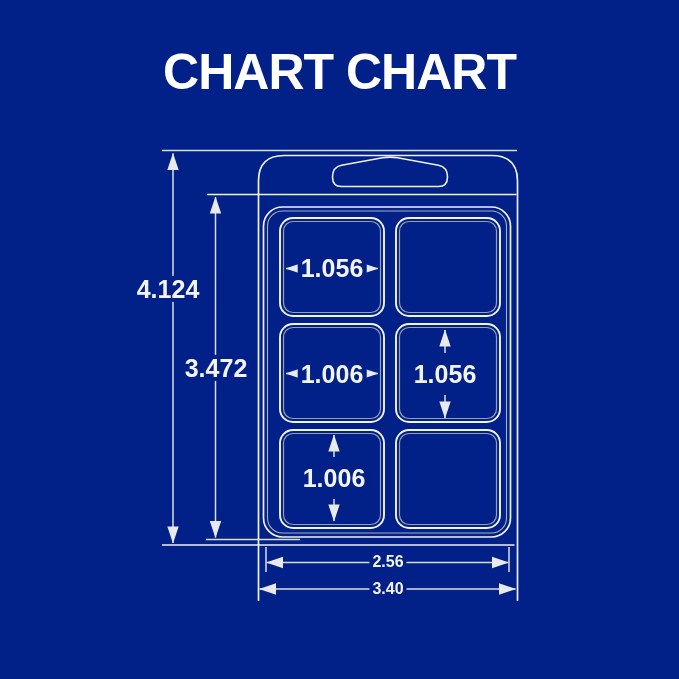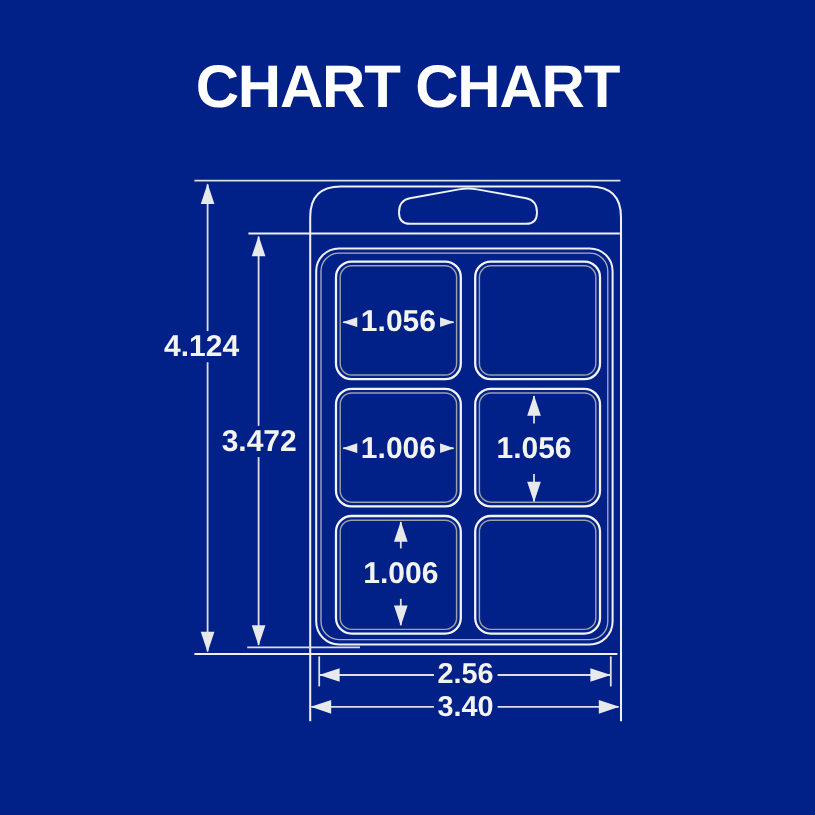--- a/index.html
+++ b/index.html
@@ -27,21 +27,21 @@
     transform:translate(-50%,-50%);
     color:#f4f4ef;
     background:#012189;
     font-size:25px;
     font-weight:700;
     letter-spacing:0px;
     padding:0 3px;
     white-space:nowrap;
     line-height:1.05;
   }
-  .dim.small{font-size:24px;}
+  .dim.small{font-size:16px;}
   
   .pos-total-height{left:168px;top:289px;text-align:right;}
   .pos-body-height{left:216px;top:368px;}
   .pos-cav-w-top{left:332px;top:268px;}
   .pos-cav-w-mid{left:332px;top:374px;}
   .pos-cav-h-mid{left:445px;top:374px;}
   .pos-cav-h-bot{left:334px;top:478px;}
   .pos-inner-width{left:388px;top:562px;}
   .pos-total-width{left:388px;top:589px;}
 </style>

